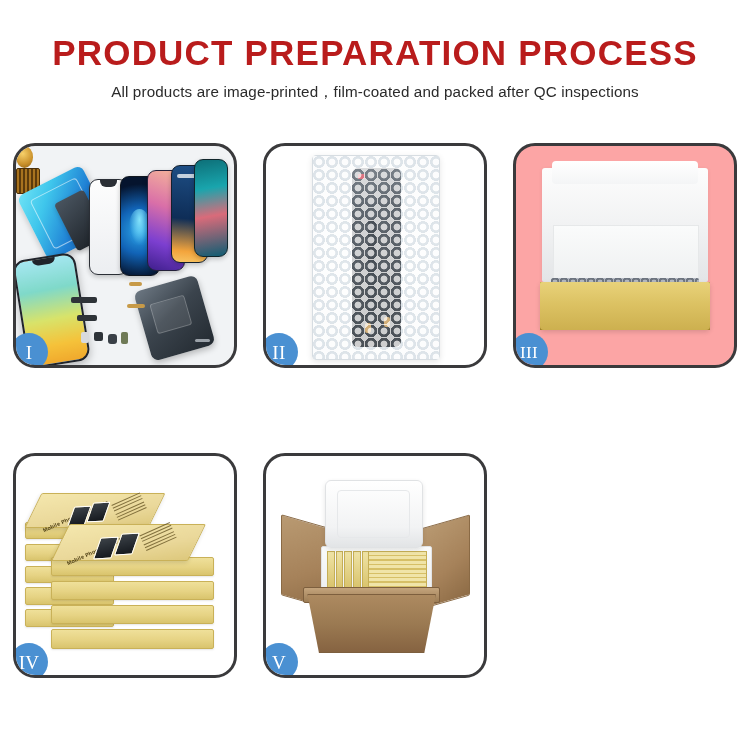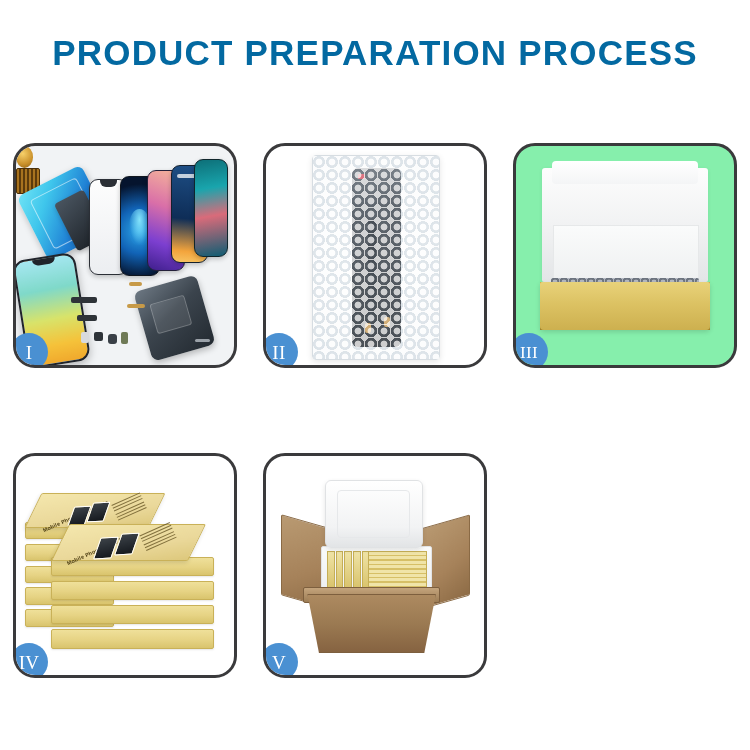--- a/index.html
+++ b/index.html
@@ -30,21 +30,21 @@
     width: 750px;
     text-align: center;
   }
   .title {
     margin: 0;
     padding-top: 34px;
     font-family: "Liberation Sans", sans-serif;
     font-size: 35px;
     font-weight: 700;
     letter-spacing: 1.2px;
-    color: #0369a1;
+    color: #b91c1c;
     line-height: 1.08;
     white-space: nowrap;
   }
   .subtitle {
     margin: 0;
     padding-top: 10px;
     font-family: "Liberation Sans", sans-serif;
     font-size: 15.2px;
     font-weight: 400;
     letter-spacing: 0.15px;
@@ -292,21 +292,21 @@
     position: absolute;
     inset: 0;
     background:
       repeating-radial-gradient(circle at 6px 6px, rgba(255,255,255,0.82) 0 3.4px, rgba(175,190,202,0.30) 3.6px 6.2px);
     background-size: 13px 13px;
     mix-blend-mode: screen;
     opacity: 0.95;
   }
 
   
-  .p3 { background: #86efac; }
+  .p3 { background: #fca5a5; }
   .p3 .lidflap {
     position: absolute;
     left: 12%; top: 10%;
     width: 76%; height: 52%;
     background: linear-gradient(180deg,#fdfdfd 0%, #f0f1f2 55%, #e3e5e7 100%);
     border-radius: 3px 3px 2px 2px;
     box-shadow: 0 1px 4px rgba(0,0,0,0.07);
   }
   .p3 .lidflap::before {
     content:""; position:absolute; left:6%; top:-6%; width:88%; height:20%;
@@ -503,20 +503,21 @@
     background: rgba(95,73,48,0.5);
   }
 </style>
 </head>
 <body>
 
 <div class="page">
 
   <div class="header">
     <h1 class="title">PRODUCT PREPARATION PROCESS</h1>
+    <p class="subtitle">All products are image-printed，film-coated and packed after QC inspections</p>
   </div>
 
   <div class="grid">
 
     <div class="panel p1">
       <div class="panel-inner">
         <div class="scene">
           <div class="phone film"></div>
           <div class="phone smallscr"></div>
           <div class="phone ph-white"></div>

